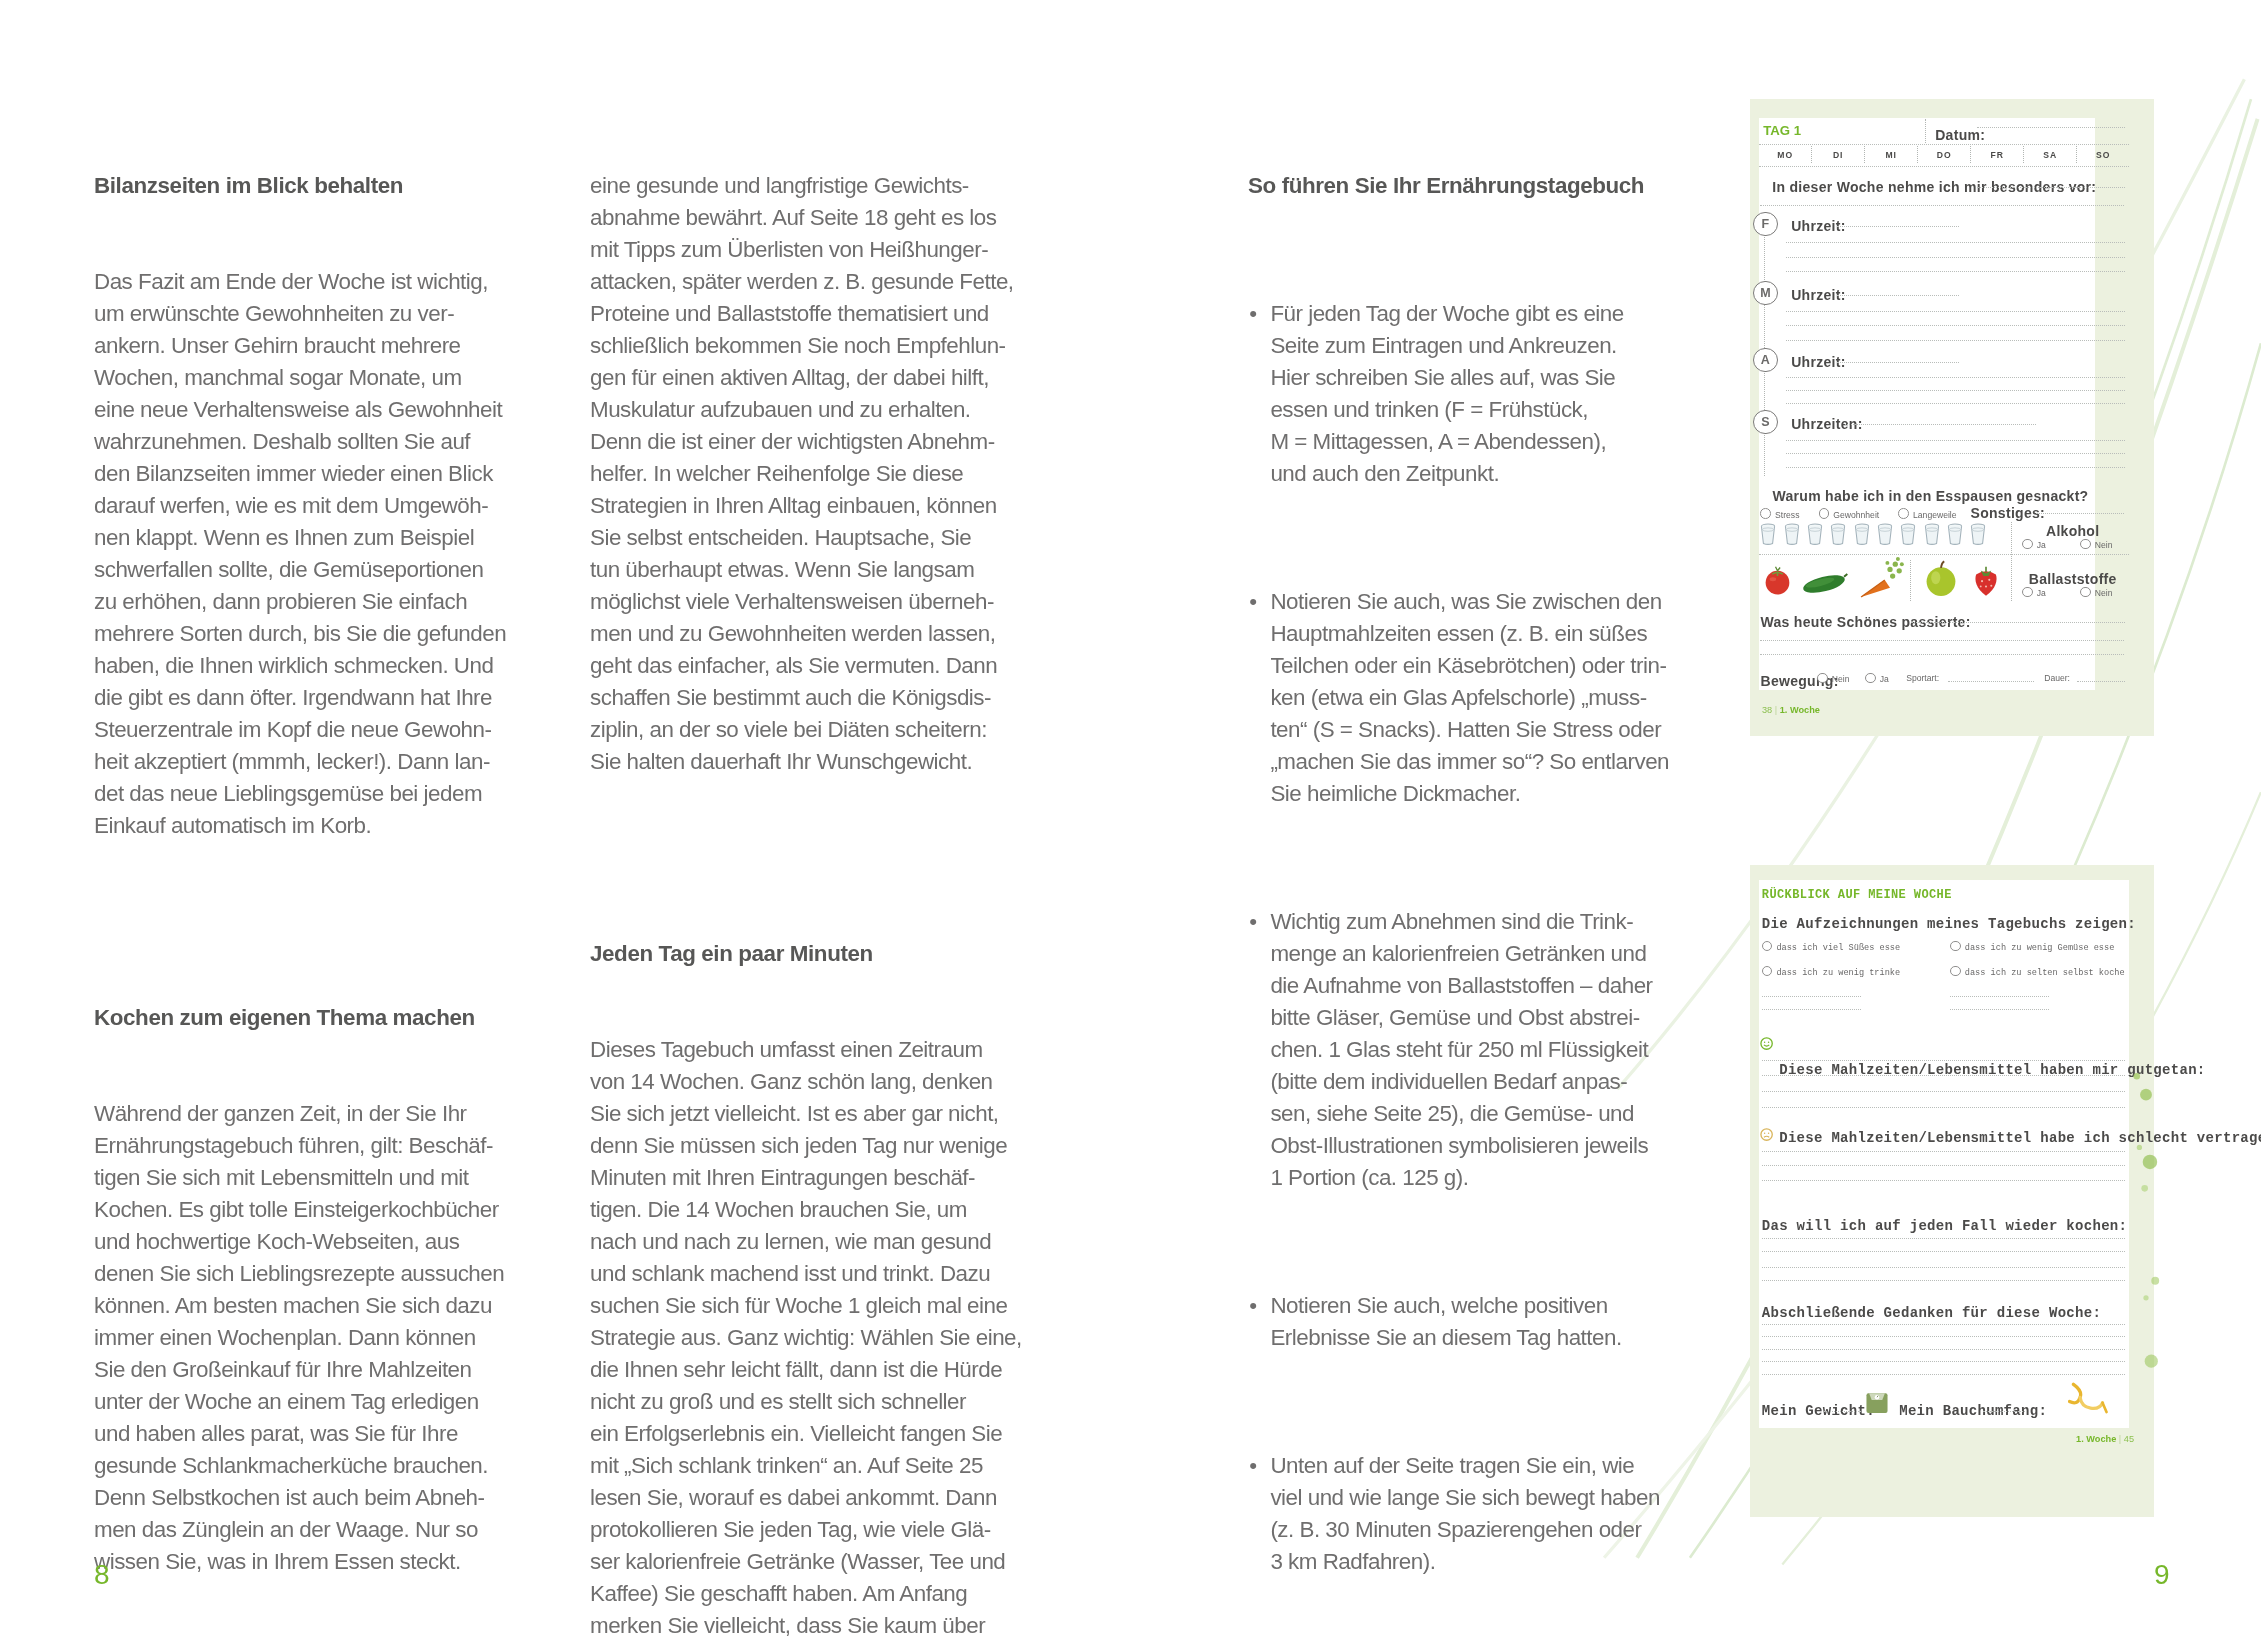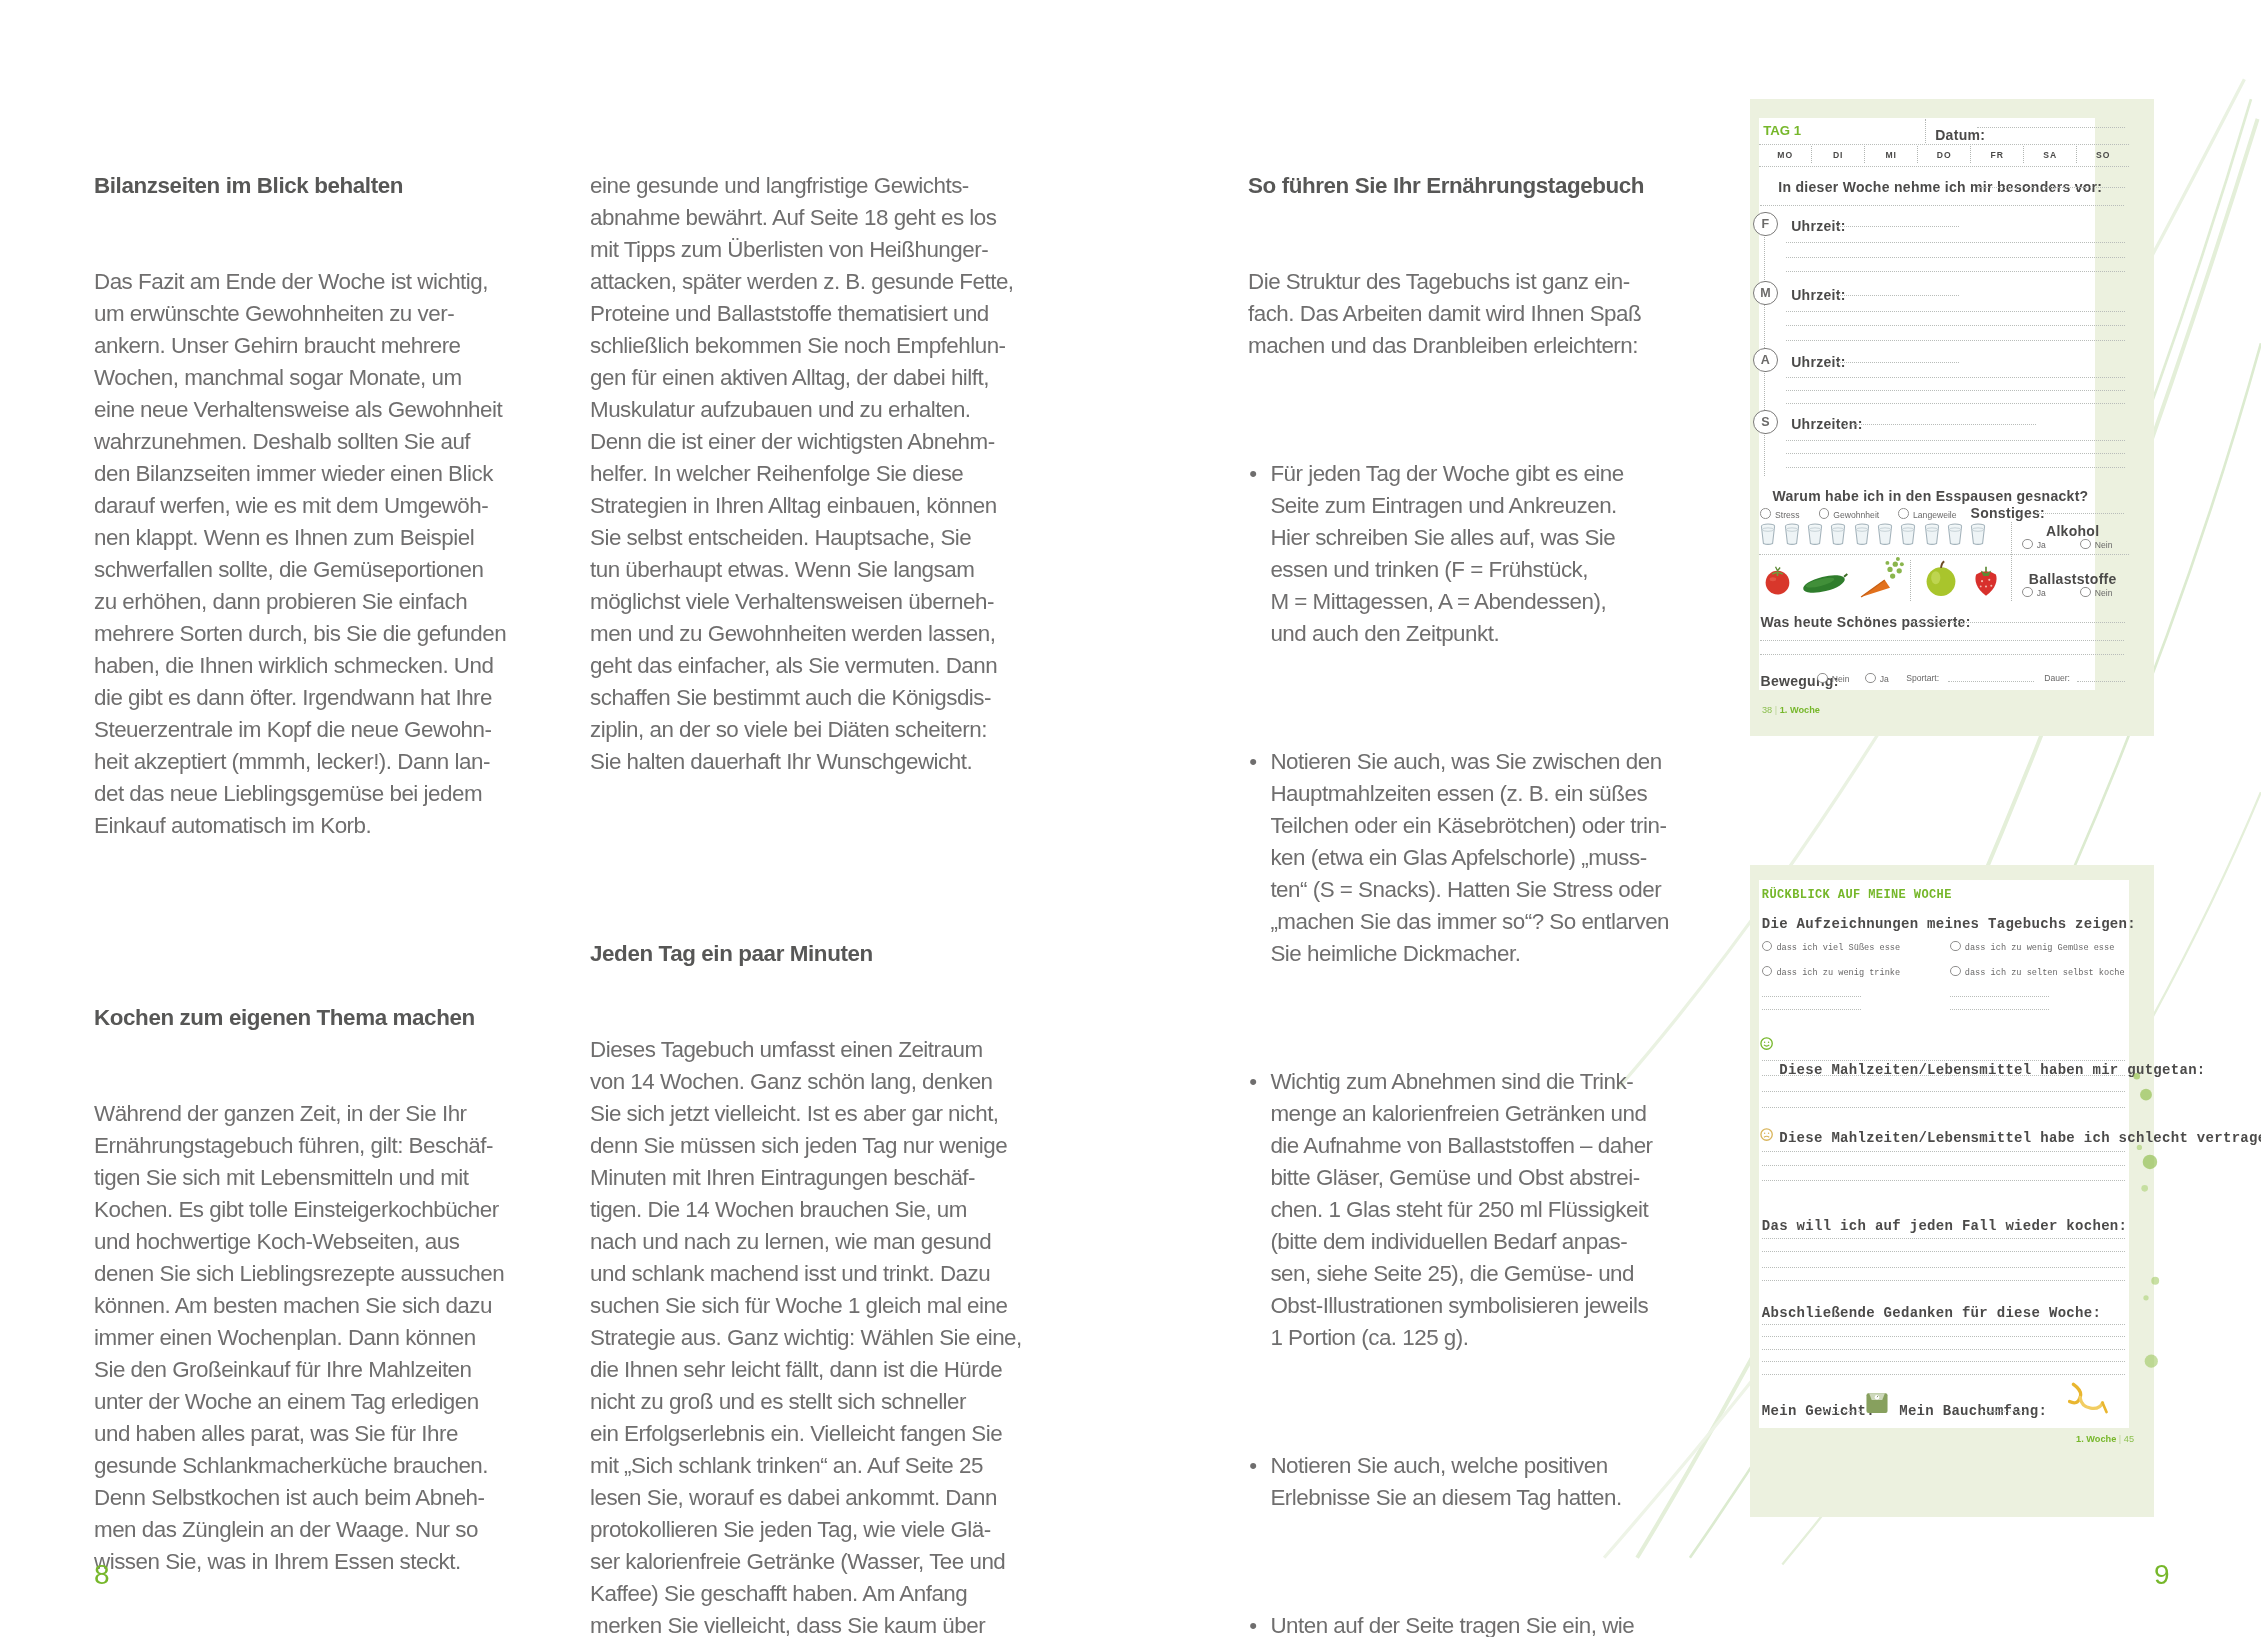--- a/index.html
+++ b/index.html
@@ -130,23 +130,20 @@
 ser kalorienfreie Getränke (Wasser, Tee und
 Kaffee) Sie geschafft haben. Am Anfang
 merken Sie vielleicht, dass Sie kaum über
 drei Gläser Wasser hinauskommen. Dann er-
 höhen Sie die Menge jeden Tag um ein Glas.
 So gelangen Sie Schritt für Schritt ans Ziel.</p>
   </div>
 
   <div class="col" style="left:1248px;">
     <h3>So führen Sie Ihr Ernährungstagebuch</h3>
-    <p>Die Struktur des Tagebuchs ist ganz ein-
-fach. Das Arbeiten damit wird Ihnen Spaß
-machen und das Dranbleiben erleichtern:</p>
     <div class="bullet"><span class="dot">•</span><p>Für jeden Tag der Woche gibt es eine
 Seite zum Eintragen und Ankreuzen.
 Hier schreiben Sie alles auf, was Sie
 essen und trinken (F = Frühstück,
 M = Mittagessen, A = Abendessen),
 und auch den Zeitpunkt.</p></div>
     <div class="bullet"><span class="dot">•</span><p>Notieren Sie auch, was Sie zwischen den
 Hauptmahlzeiten essen (z. B. ein süßes
 Teilchen oder ein Käsebrötchen) oder trin-
 ken (etwa ein Glas Apfelschorle) „muss-
@@ -187,21 +184,21 @@
         <div class="daycell">MO</div>
         <div class="daycell">DI</div>
         <div class="daycell">MI</div>
         <div class="daycell">DO</div>
         <div class="daycell">FR</div>
         <div class="daycell">SA</div>
         <div class="daycell">SO</div>
       </div>
       <div class="dotline" style="left:0;top:48px;width:370px;"></div>
 
-      <div class="cardlabel" style="position:absolute;left:19px;top:61px;">In dieser Woche nehme ich mir besonders vor:</div>
+      <div class="cardlabel" style="position:absolute;left:13px;top:61px;">In dieser Woche nehme ich mir besonders vor:</div>
       <div class="dotline" style="left:218px;top:69px;width:148px;"></div>
       <div class="dotline" style="left:1.3px;top:87px;width:364px;"></div>
 
       <div class="vdot" style="left:5.3px;top:99px;height:259px;"></div>
 
       <div class="circleletter" style="top:94px;">F</div>
       <div class="cardlabel" style="position:absolute;left:32px;top:100px;">Uhrzeit:</div>
       <div class="dotline" style="left:78px;top:108px;width:122px;"></div>
       <div class="dotline" style="left:26.4px;top:124px;width:339px;"></div>
       <div class="dotline" style="left:26.4px;top:139px;width:339px;"></div>

